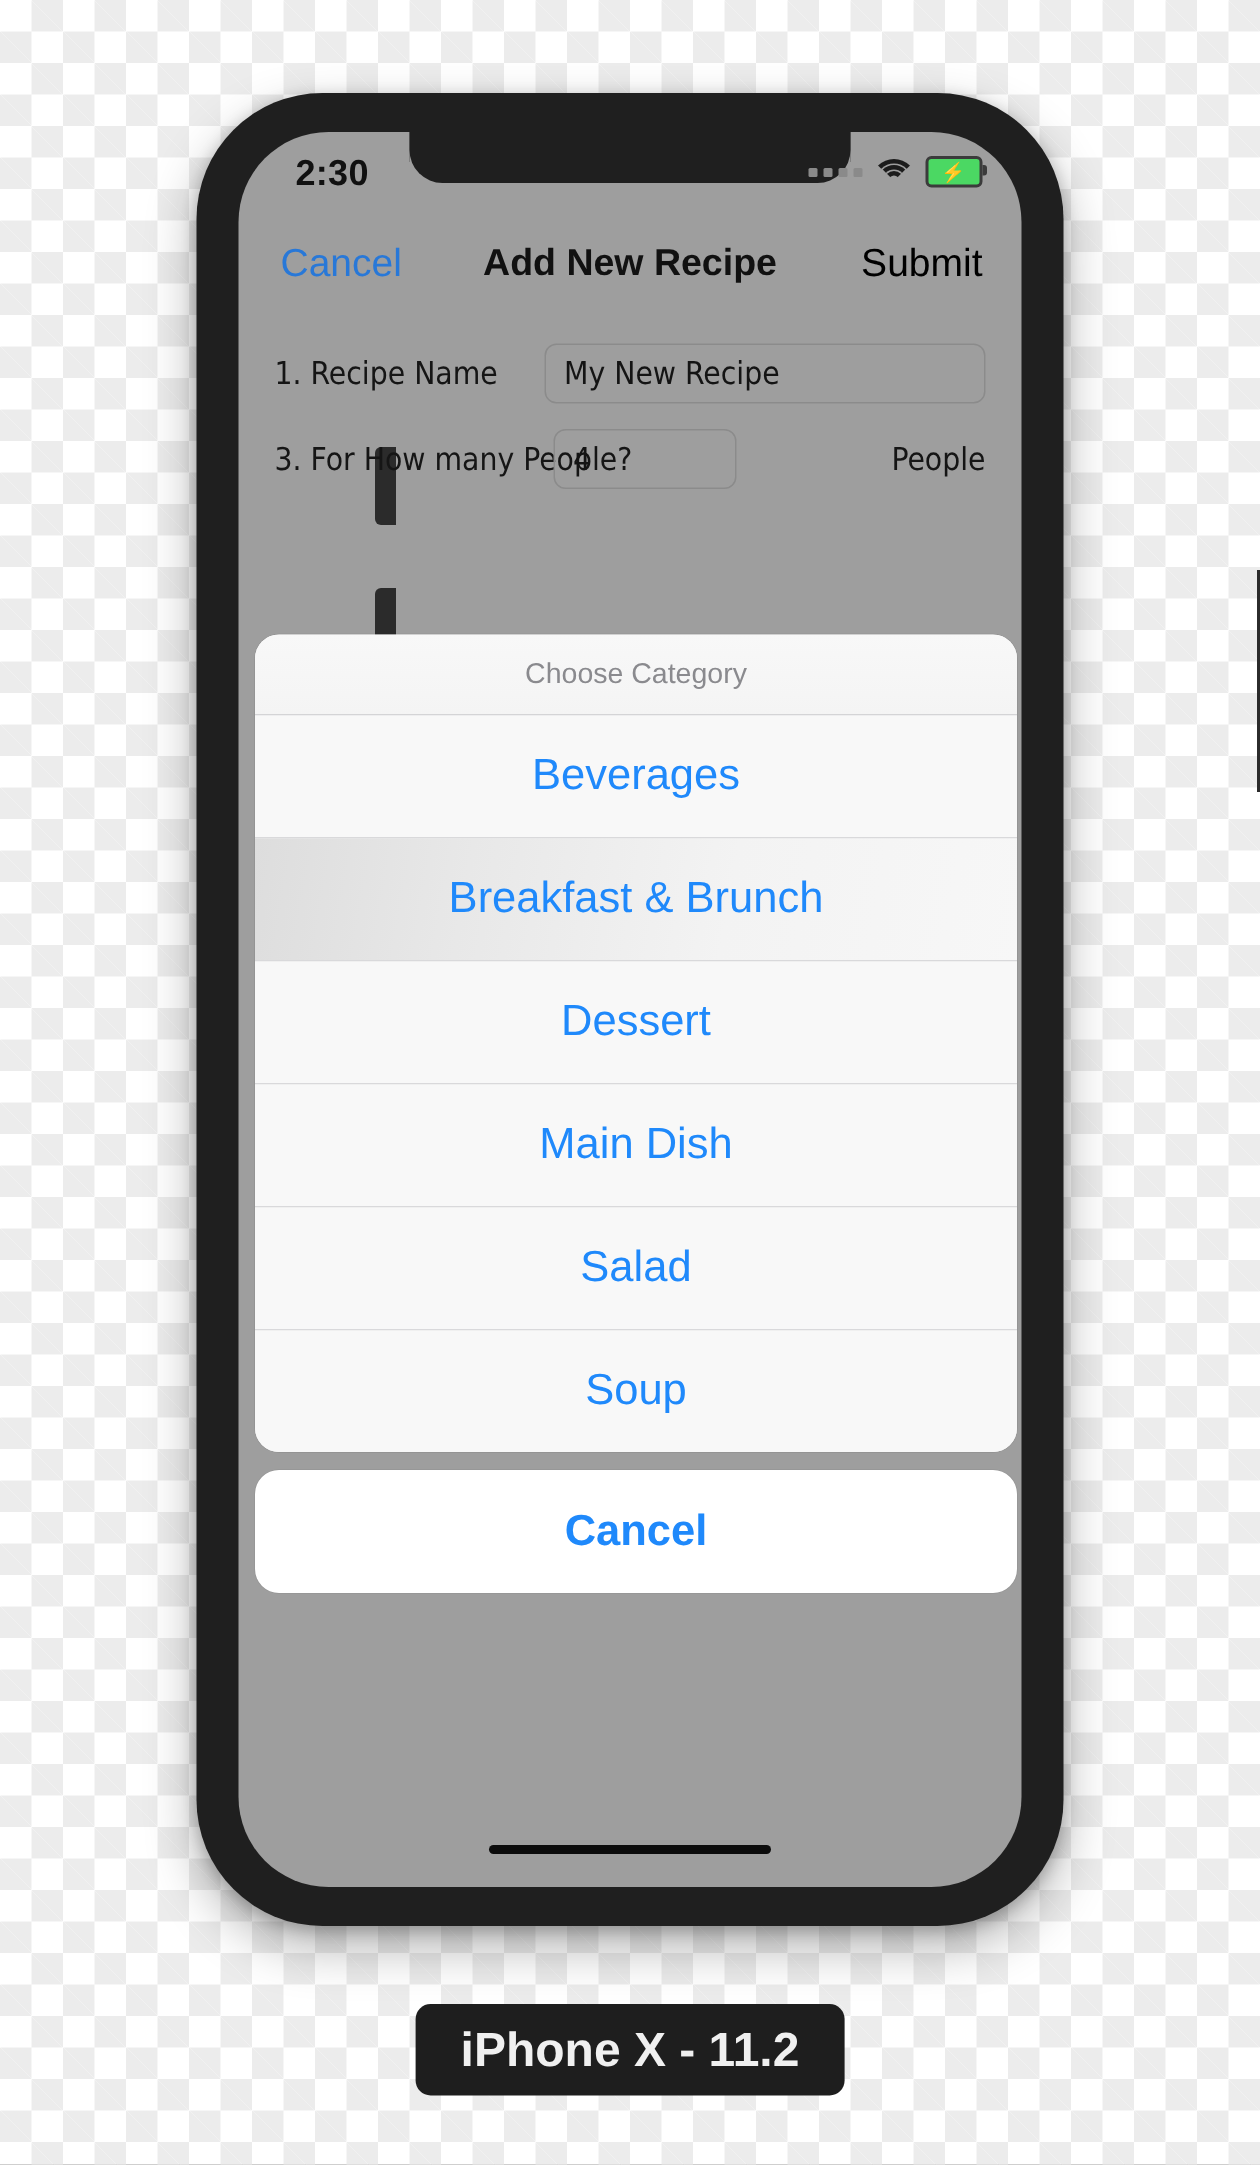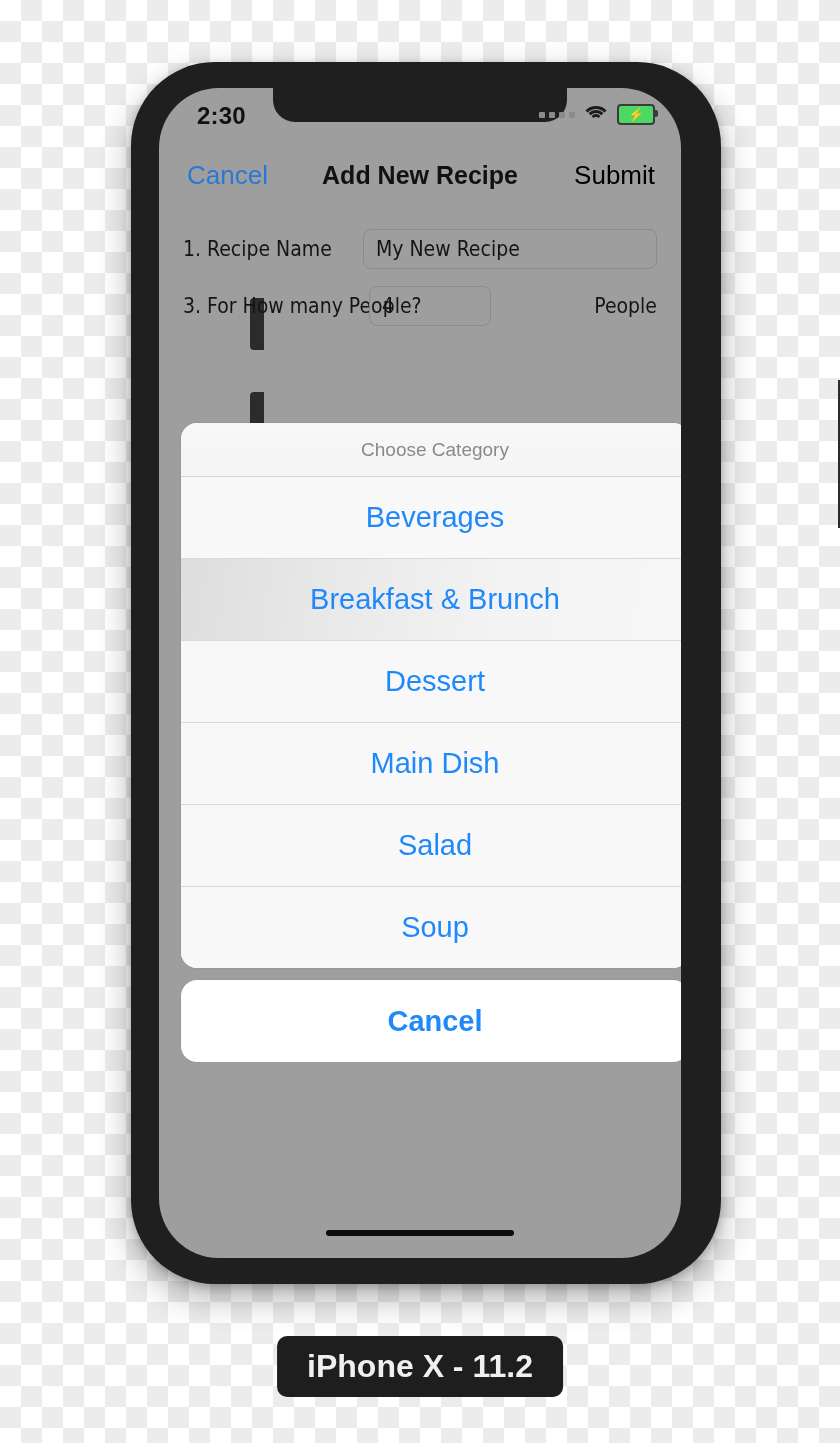--- a/index.html
+++ b/index.html
@@ -13,21 +13,20 @@
     background-size:42px 42px;
     background-position:0 0, 21px 21px;
   }
 
   
   #device{
     position:absolute; left:131px; top:62px; width:578px; height:1222px;
     background:#1f1f1f; border-radius:84px;
     box-shadow:0 14px 34px rgba(0,0,0,.30), 0 3px 10px rgba(0,0,0,.22);
     z-index:5;
-    padding-left:12px;
   }
   .side-btn{position:absolute;background:#262626;border-radius:4px;z-index:4;}
   #btn-mute{left:119px;top:236px;width:14px;height:52px;border-radius:4px 0 0 4px;background:#2b2b2b;}
   #btn-volup{left:119px;top:330px;width:14px;height:92px;border-radius:4px 0 0 4px;background:#2b2b2b;}
   #btn-voldn{left:119px;top:440px;width:14px;height:92px;border-radius:4px 0 0 4px;background:#2b2b2b;}
   #btn-power{left:707px;top:318px;width:14px;height:148px;border-radius:0 4px 4px 0;background:#2b2b2b;}
 
   #screen{
     position:absolute; left:28px; top:26px; width:522px; height:1170px;
     background:#9e9e9e; border-radius:60px; overflow:hidden;
@@ -78,21 +77,21 @@
          display:flex;align-items:center;padding:0 12px;font-size:21px;color:#141414;box-sizing:border-box;}
   #people-field{width:122px;flex:none;}
   #people-suffix{margin-left:auto;font-size:21px;color:#151515;}
   #segmented{flex:1;height:40px;border:1.5px solid #2f2f2f;border-radius:8px;display:flex;overflow:hidden;}
   .seg{flex:1;display:flex;align-items:center;justify-content:center;font-size:19px;color:#161616;
        border-right:1.5px solid #2f2f2f;}
   .seg:last-child{border-right:none;}
   .seg.sel{background:#0b0b0b;color:#f2f2f2;}
 
   
-  #sheet{position:absolute;left:22px;top:335px;width:508px;z-index:40;}
+  #sheet{position:absolute;left:11px;top:335px;width:508px;z-index:40;}
   #sheet-card{background:#f7f7f7;border-radius:16px;overflow:hidden;
               box-shadow:0 0 0 .5px rgba(0,0,0,.08);}
   #sheet-title{height:53px;display:flex;align-items:center;justify-content:center;
                font-size:19px;color:#8a8a8e;border-bottom:1px solid #d4d4d6;
                background:linear-gradient(#f8f8f8,#f4f4f4);}
   .sheet-item{height:81px;display:flex;align-items:center;justify-content:center;
               font-size:29px;color:#1f89fb;border-bottom:1px solid #d9d9db;
               background:#f8f8f8;}
   .sheet-item:last-child{border-bottom:none;}
   .sheet-item.hl{

